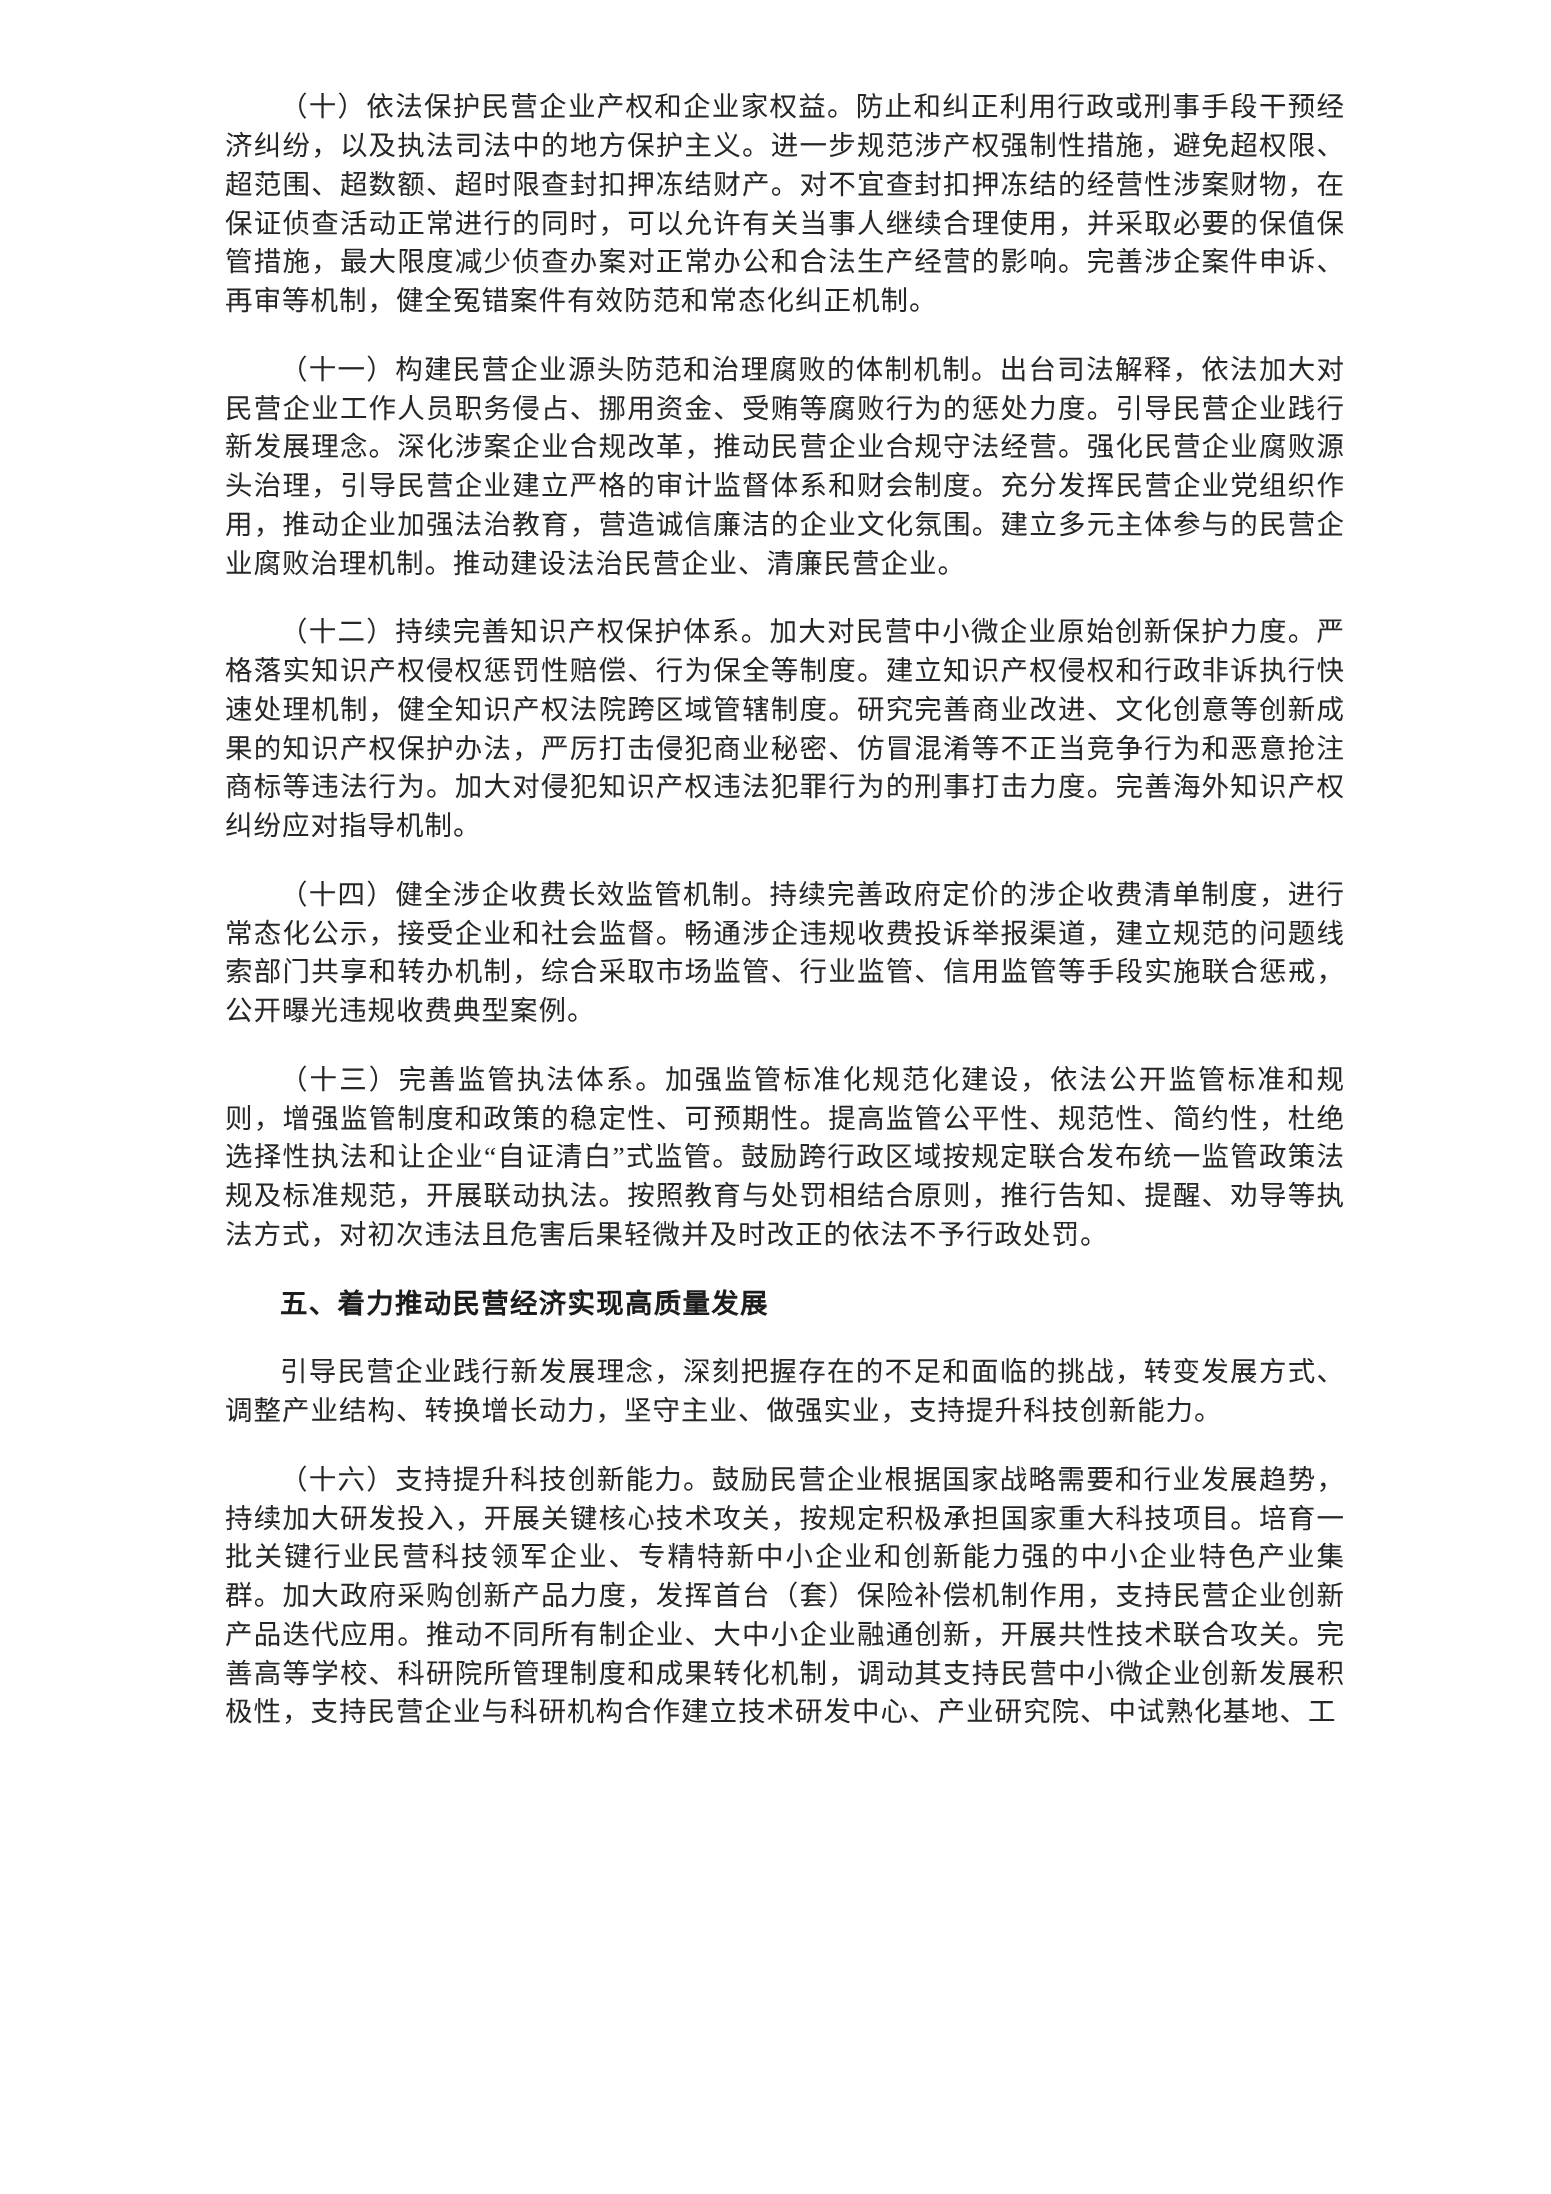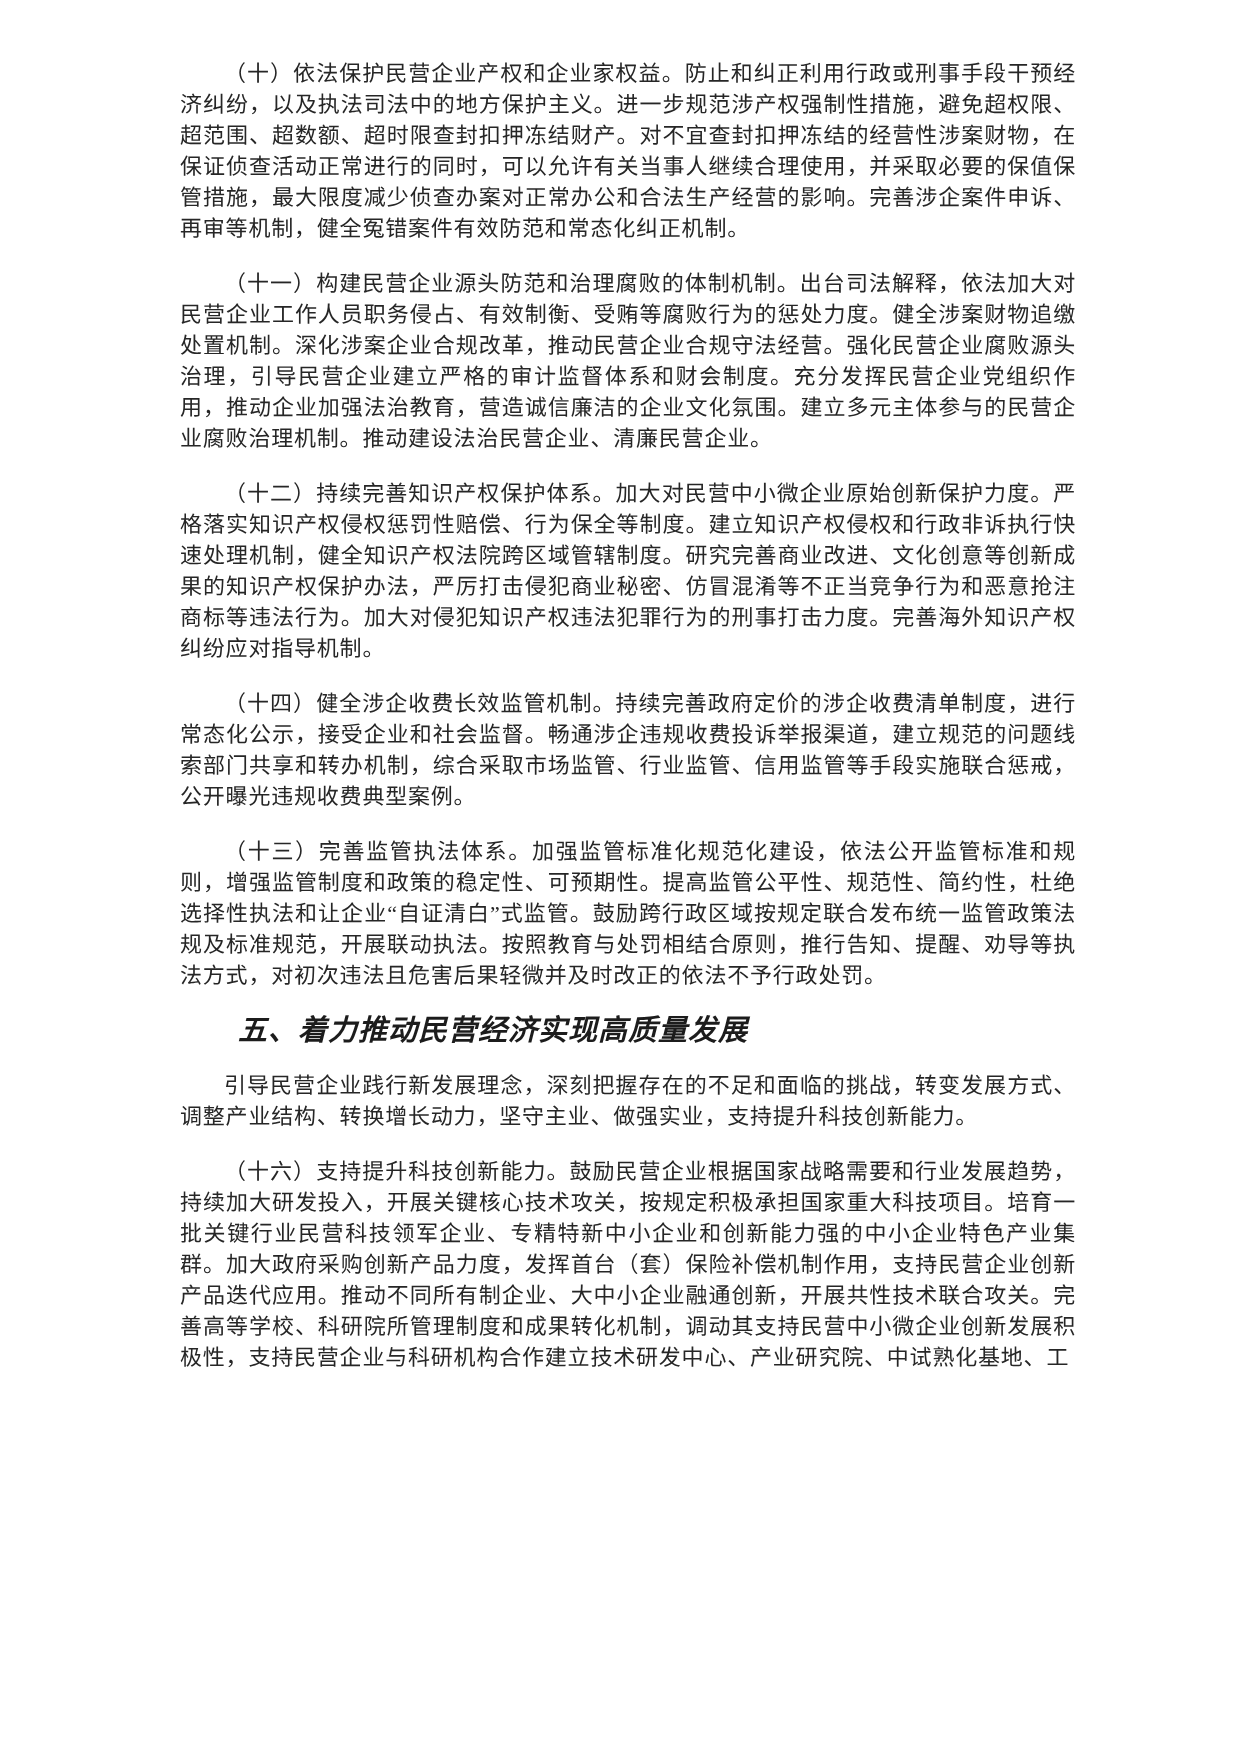--- a/index.html
+++ b/index.html
@@ -28,42 +28,41 @@
     width: 896px;
     color: #262626;
     font-family: "Liberation Serif", "DejaVu Serif", serif;
     font-size: 22px;
     line-height: 31px;
     letter-spacing: 0.8px;
     text-align: justify;
     text-justify: inter-character;
   }
   .para {
-    margin: 0 0 24px 0;
+    margin: 12px 0 24px 0;
     text-indent: 2em;
   }
   .section-heading {
     margin: 0 0 24px 0;
     text-indent: 2em;
     font-weight: bold;
-    font-size: 29px;
+    font-size: 22px;
     color: #1c1c1c;
     font-family: "Liberation Sans", "DejaVu Sans", sans-serif;
     letter-spacing: 1px;
     line-height: 31px;
-    font-style: italic;
   }
 </style>
 </head>
 <body>
 
 <div class="doc-page">
   <div class="doc-body">
     <p class="para">（十）依法保护民营企业产权和企业家权益。防止和纠正利用行政或刑事手段干预经济纠纷，以及执法司法中的地方保护主义。进一步规范涉产权强制性措施，避免超权限、超范围、超数额、超时限查封扣押冻结财产。对不宜查封扣押冻结的经营性涉案财物，在保证侦查活动正常进行的同时，可以允许有关当事人继续合理使用，并采取必要的保值保管措施，最大限度减少侦查办案对正常办公和合法生产经营的影响。完善涉企案件申诉、再审等机制，健全冤错案件有效防范和常态化纠正机制。</p>
-    <p class="para">（十一）构建民营企业源头防范和治理腐败的体制机制。出台司法解释，依法加大对民营企业工作人员职务侵占、有效制衡、受贿等腐败行为的惩处力度。健全涉案财物追缴处置机制。深化涉案企业合规改革，推动民营企业合规守法经营。强化民营企业腐败源头治理，引导民营企业建立严格的审计监督体系和财会制度。充分发挥民营企业党组织作用，推动企业加强法治教育，营造诚信廉洁的企业文化氛围。建立多元主体参与的民营企业腐败治理机制。推动建设法治民营企业、清廉民营企业。</p>
+    <p class="para">（十一）构建民营企业源头防范和治理腐败的体制机制。出台司法解释，依法加大对民营企业工作人员职务侵占、挪用资金、受贿等腐败行为的惩处力度。引导民营企业践行新发展理念。深化涉案企业合规改革，推动民营企业合规守法经营。强化民营企业腐败源头治理，引导民营企业建立严格的审计监督体系和财会制度。充分发挥民营企业党组织作用，推动企业加强法治教育，营造诚信廉洁的企业文化氛围。建立多元主体参与的民营企业腐败治理机制。推动建设法治民营企业、清廉民营企业。</p>
     <p class="para">（十二）持续完善知识产权保护体系。加大对民营中小微企业原始创新保护力度。严格落实知识产权侵权惩罚性赔偿、行为保全等制度。建立知识产权侵权和行政非诉执行快速处理机制，健全知识产权法院跨区域管辖制度。研究完善商业改进、文化创意等创新成果的知识产权保护办法，严厉打击侵犯商业秘密、仿冒混淆等不正当竞争行为和恶意抢注商标等违法行为。加大对侵犯知识产权违法犯罪行为的刑事打击力度。完善海外知识产权纠纷应对指导机制。</p>
     <p class="para">（十四）健全涉企收费长效监管机制。持续完善政府定价的涉企收费清单制度，进行常态化公示，接受企业和社会监督。畅通涉企违规收费投诉举报渠道，建立规范的问题线索部门共享和转办机制，综合采取市场监管、行业监管、信用监管等手段实施联合惩戒，公开曝光违规收费典型案例。</p>
     <p class="para">（十三）完善监管执法体系。加强监管标准化规范化建设，依法公开监管标准和规则，增强监管制度和政策的稳定性、可预期性。提高监管公平性、规范性、简约性，杜绝选择性执法和让企业“自证清白”式监管。鼓励跨行政区域按规定联合发布统一监管政策法规及标准规范，开展联动执法。按照教育与处罚相结合原则，推行告知、提醒、劝导等执法方式，对初次违法且危害后果轻微并及时改正的依法不予行政处罚。</p>
     <h2 class="section-heading">五、着力推动民营经济实现高质量发展</h2>
     <p class="para">引导民营企业践行新发展理念，深刻把握存在的不足和面临的挑战，转变发展方式、调整产业结构、转换增长动力，坚守主业、做强实业，支持提升科技创新能力。</p>
     <p class="para">（十六）支持提升科技创新能力。鼓励民营企业根据国家战略需要和行业发展趋势，持续加大研发投入，开展关键核心技术攻关，按规定积极承担国家重大科技项目。培育一批关键行业民营科技领军企业、专精特新中小企业和创新能力强的中小企业特色产业集群。加大政府采购创新产品力度，发挥首台（套）保险补偿机制作用，支持民营企业创新产品迭代应用。推动不同所有制企业、大中小企业融通创新，开展共性技术联合攻关。完善高等学校、科研院所管理制度和成果转化机制，调动其支持民营中小微企业创新发展积极性，支持民营企业与科研机构合作建立技术研发中心、产业研究院、中试熟化基地、工</p>
   </div>
 </div>
 
 </body></html>

